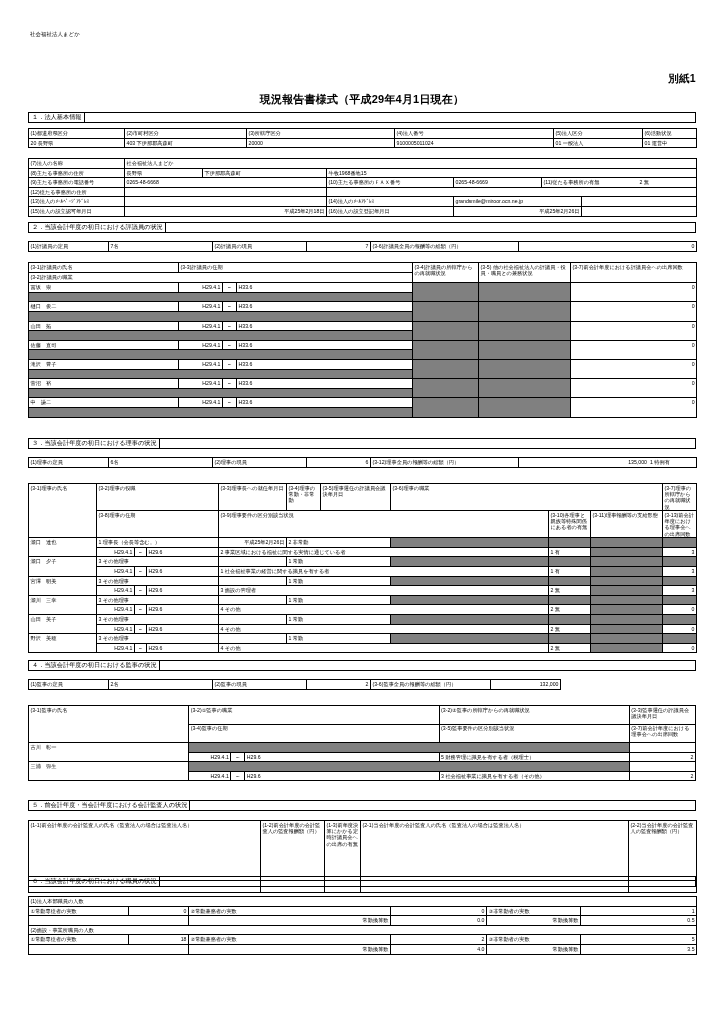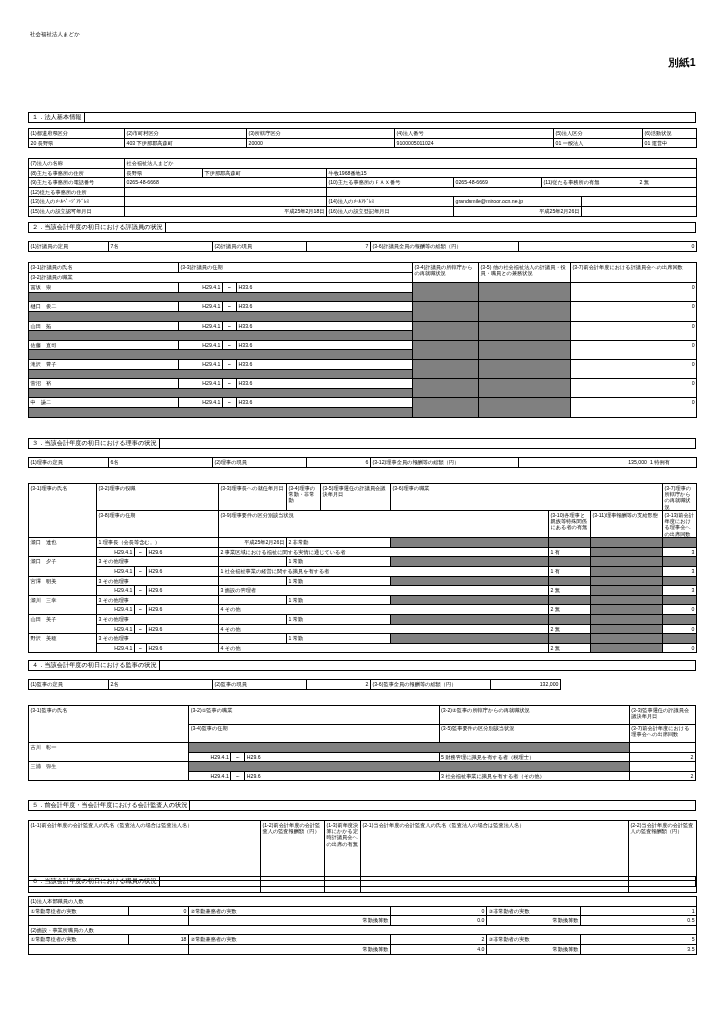--- a/index.html
+++ b/index.html
@@ -25,21 +25,21 @@
   .corp-name {
     position: absolute;
     left: 30px;
     top: 31px;
     font-size: 5.4px;
     letter-spacing: 0.1px;
   }
   .bessi {
     position: absolute;
     right: 28px;
-    top: 56px;
+    top: 72px;
     font-size: 10.5px;
     font-weight: bold;
     letter-spacing: 0.3px;
   }
   .doc-title {
     position: absolute;
     left: 0;
     right: 0;
     top: 92px;
     text-align: center;
@@ -104,20 +104,21 @@
     border: 1.1px solid #000;
   }
 </style>
 </head>
 <body>
 
 <div class="page">
 
   <div class="corp-name">社会福祉法人まどか</div>
   <div class="bessi">別紙1</div>
+  <div class="doc-title">現況報告書様式（平成29年4月1日現在）</div>
 
   <div class="sec-wrap" style="top:112px;">
     <div class="sec-head">
       <div class="sec-label">１．法人基本情報</div>
       <div class="sec-rest"></div>
     </div>
   </div>
 
   <div class="sec-wrap" style="top:128px;">
     <table class="grid outer">

